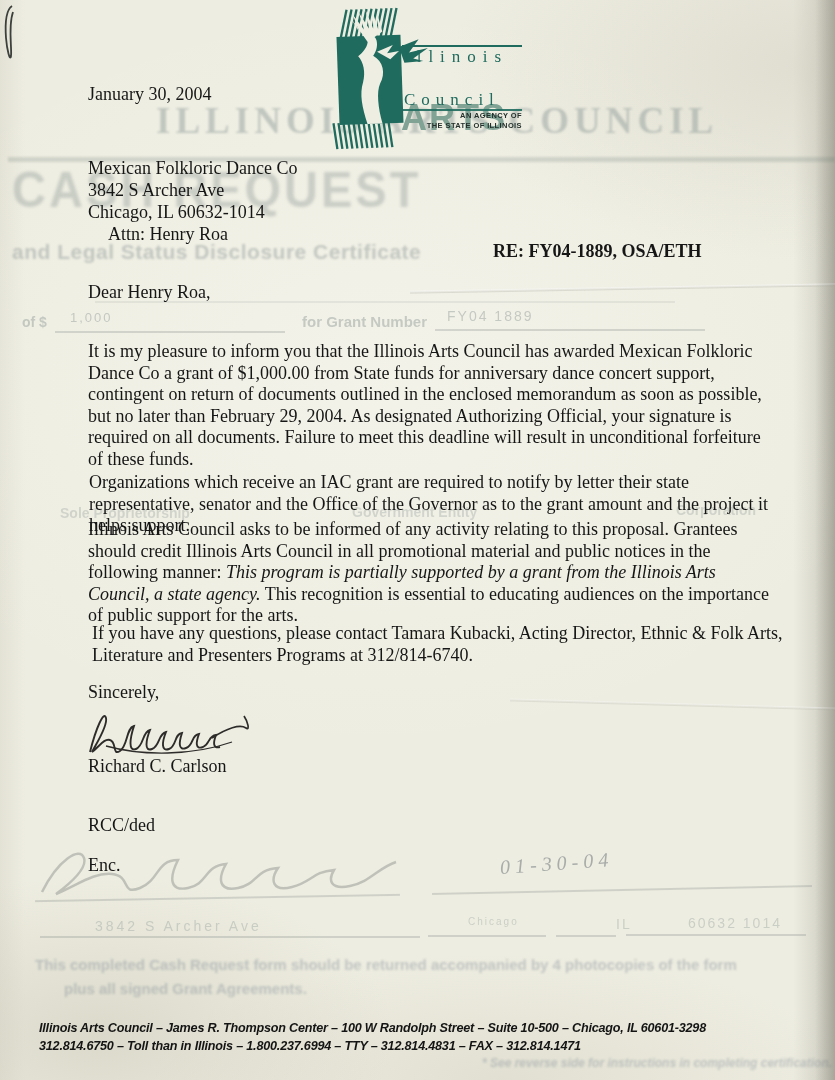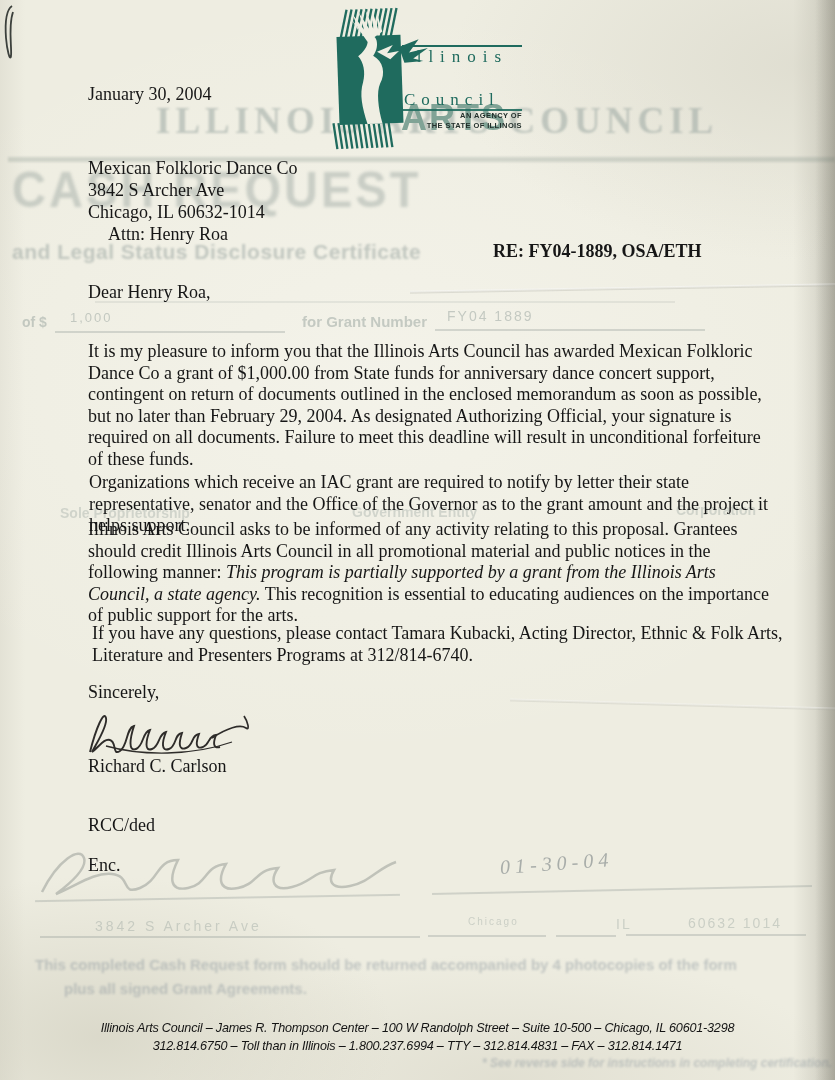--- a/index.html
+++ b/index.html
@@ -38,23 +38,23 @@
   
   .logo{position:absolute;left:328px;top:2px;width:215px;height:150px;z-index:3;}
   .logo-rule{position:absolute;left:74px;width:120px;height:2px;background:#1f6b5e;}
   .logo-word{position:absolute;left:76px;color:#1f6b5e;font-family:"Liberation Serif",serif;white-space:nowrap;}
   .logo-arts{position:absolute;left:73px;color:#80a396;font-family:"Liberation Sans",sans-serif;
     font-weight:bold;font-size:36px;letter-spacing:2px;white-space:nowrap;}
   .logo-tag{position:absolute;left:74px;top:109px;width:120px;text-align:right;
     font-family:"Liberation Sans",sans-serif;font-weight:bold;font-size:7.5px;line-height:9.5px;
     letter-spacing:.4px;color:#23302c;}
   
-  .footer{position:absolute;left:0;right:0;top:1020px;text-align:center;z-index:2;
-    font-family:"Liberation Sans",sans-serif;font-weight:normal;font-style:italic;
-    font-size:12.6px;line-height:17.5px;color:#141414;letter-spacing:-.2px;}
+  .footer{position:absolute;left:0;right:0;top:1020px;z-index:2;
+    font-family:"Liberation Sans",sans-serif;font-weight:bold;font-style:italic;
+    font-size:12.6px;line-height:17.5px;color:#141414;letter-spacing:-.2px;padding-left:39px;}
   
   .edge-right{position:absolute;top:0;bottom:0;right:0;width:20px;z-index:4;
     background:linear-gradient(to right, rgba(0,0,0,0), rgba(86,84,72,.28));}
   .crease1{position:absolute;left:410px;top:287px;width:425px;height:3px;z-index:1;
     background:linear-gradient(to bottom, rgba(255,255,255,.65), rgba(158,158,146,.35));
     transform:rotate(-1deg);filter:blur(.6px);}
   .crease2{position:absolute;left:510px;top:703px;width:330px;height:3px;z-index:1;
     background:linear-gradient(to bottom, rgba(255,255,255,.5), rgba(158,158,146,.28));
     transform:rotate(1.6deg);filter:blur(.7px);}
 </style>

